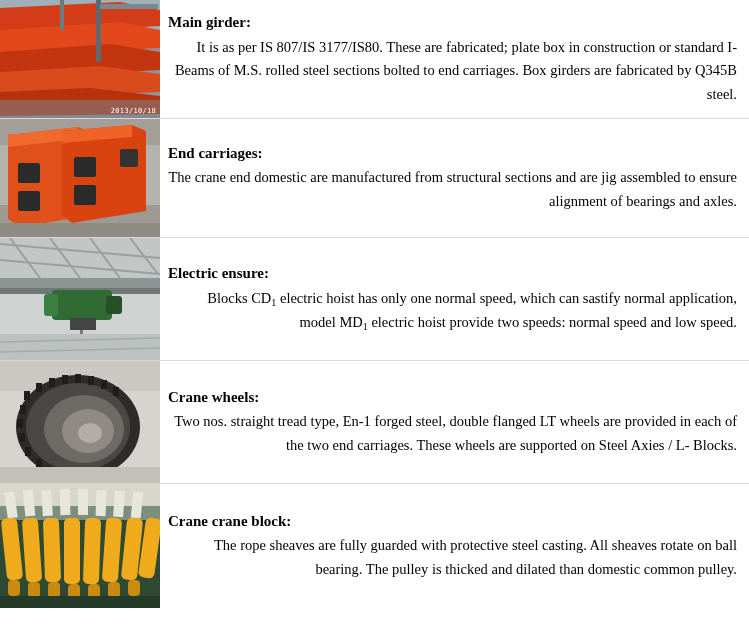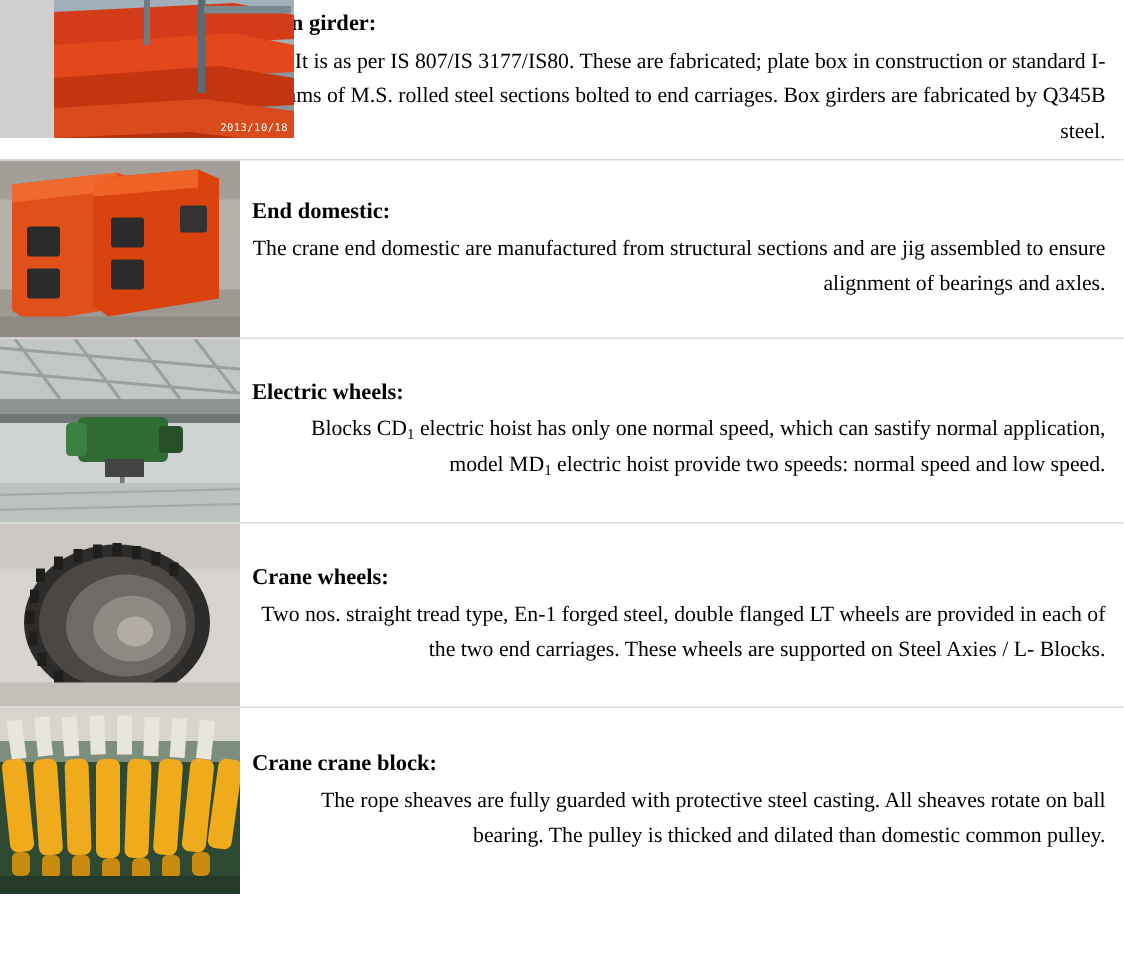--- a/index.html
+++ b/index.html
@@ -52,21 +52,21 @@
   .item-desc {
     font-size: 14.5px;
     line-height: 1.62;
     margin: 0;
     text-align: right;
   }
   .item-desc sub {
     font-size: 10px;
     vertical-align: -0.25em;
   }
-  .row1 .thumb { height: 92px; padding-left: 36px; }
+  .row1 .thumb { height: 118px; }
   .row2 .thumb { height: 118px; }
   .row3 .thumb { height: 122px; }
   .row4 .thumb { height: 122px; }
   .row5 .thumb { height: 124px; }
   .date-stamp {
     position: absolute;
     right: 4px;
     bottom: 3px;
     font-family: "DejaVu Sans Mono", monospace;
     font-size: 7px;
@@ -121,21 +121,21 @@
             <rect x="18" y="72" width="22" height="20" rx="2" fill="#2b2b2b"></rect>
             <rect x="74" y="38" width="22" height="20" rx="2" fill="#2b2b2b"></rect>
             <rect x="74" y="66" width="22" height="20" rx="2" fill="#2b2b2b"></rect>
             <rect x="120" y="30" width="18" height="18" rx="2" fill="#333"></rect>
             <rect x="0" y="104" width="160" height="14" fill="#8e8a84"></rect>
           </svg>
           <span class="date-stamp"></span>
         </div>
       </td>
       <td class="txt-cell">
-        <p class="item-title">End domestic:</p>
+        <p class="item-title">End carriages:</p>
         <p class="item-desc">The crane end domestic are manufactured from structural sections and are jig assembled to ensure alignment of bearings and axles.</p>
       </td>
     </tr>
 
     <tr class="spec-row row3">
       <td class="img-cell">
         <div class="thumb">
           <svg width="160" height="122" viewBox="0 0 160 122">
             <rect x="0" y="0" width="160" height="122" fill="#cfd3d2"></rect>
             <rect x="0" y="0" width="160" height="40" fill="#c2c7c6"></rect>
@@ -158,21 +158,21 @@
             <rect x="0" y="96" width="160" height="26" fill="#bdc2c1"></rect>
             <g stroke="#a5abaa" stroke-width="1.5">
               <path d="M0 104 L160 100"></path>
               <path d="M0 114 L160 110"></path>
             </g>
           </svg>
           <span class="date-stamp"></span>
         </div>
       </td>
       <td class="txt-cell">
-        <p class="item-title">Electric wheels:</p>
+        <p class="item-title">Electric ensure:</p>
         <p class="item-desc"><span>Blocks CD</span><sub>1</sub><span> electric hoist has only one normal speed, which can sastify normal application, model MD</span><sub>1</sub><span> electric hoist provide two speeds: normal speed and low speed.</span></p>
       </td>
     </tr>
 
     <tr class="spec-row row4">
       <td class="img-cell">
         <div class="thumb">
           <svg width="160" height="122" viewBox="0 0 160 122">
             <rect x="0" y="0" width="160" height="122" fill="#d7d4cf"></rect>
             <rect x="0" y="0" width="160" height="30" fill="#cbc8c3"></rect>

